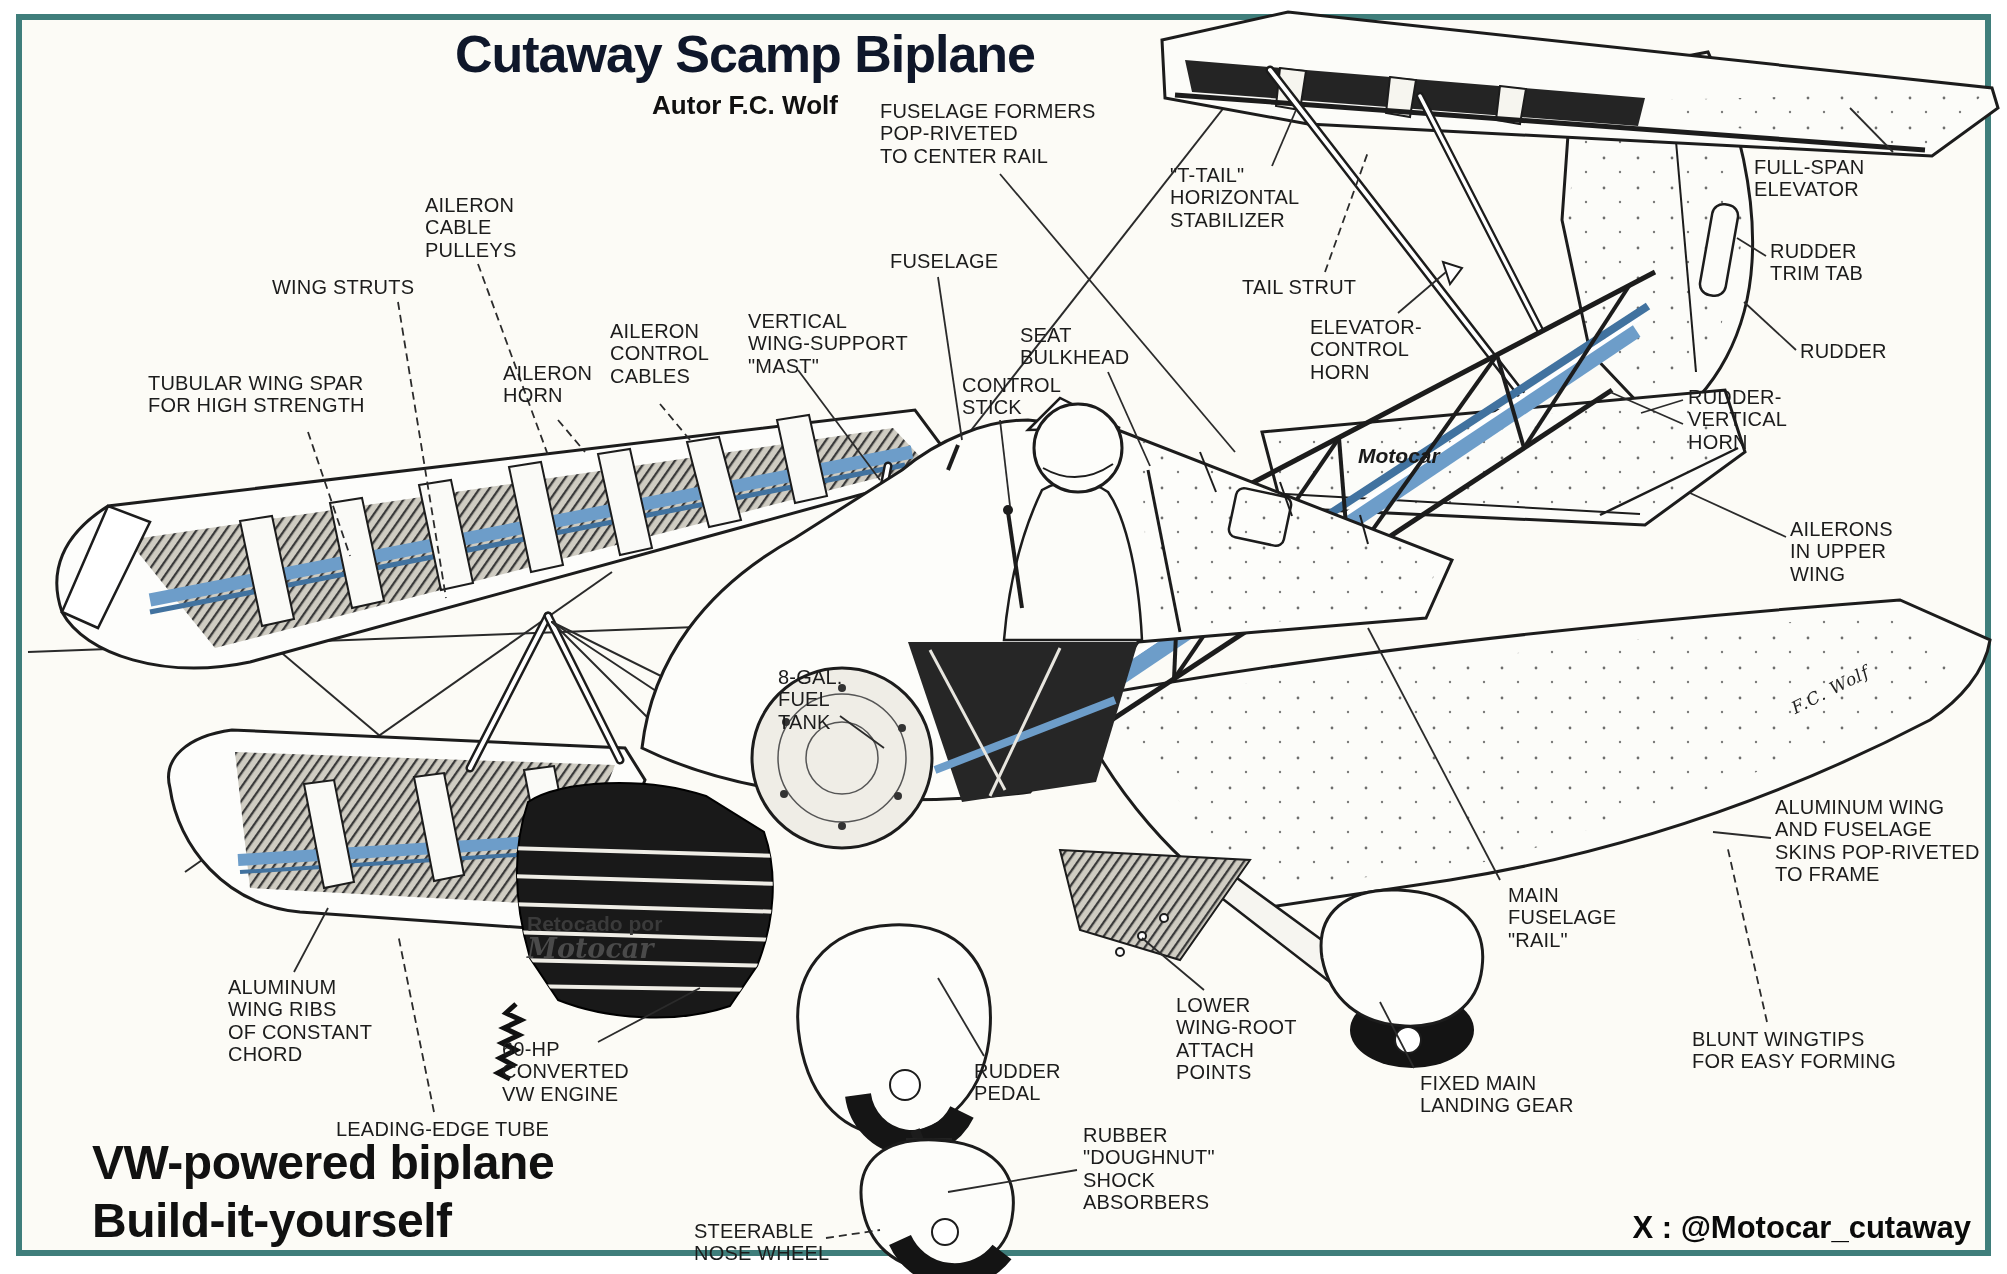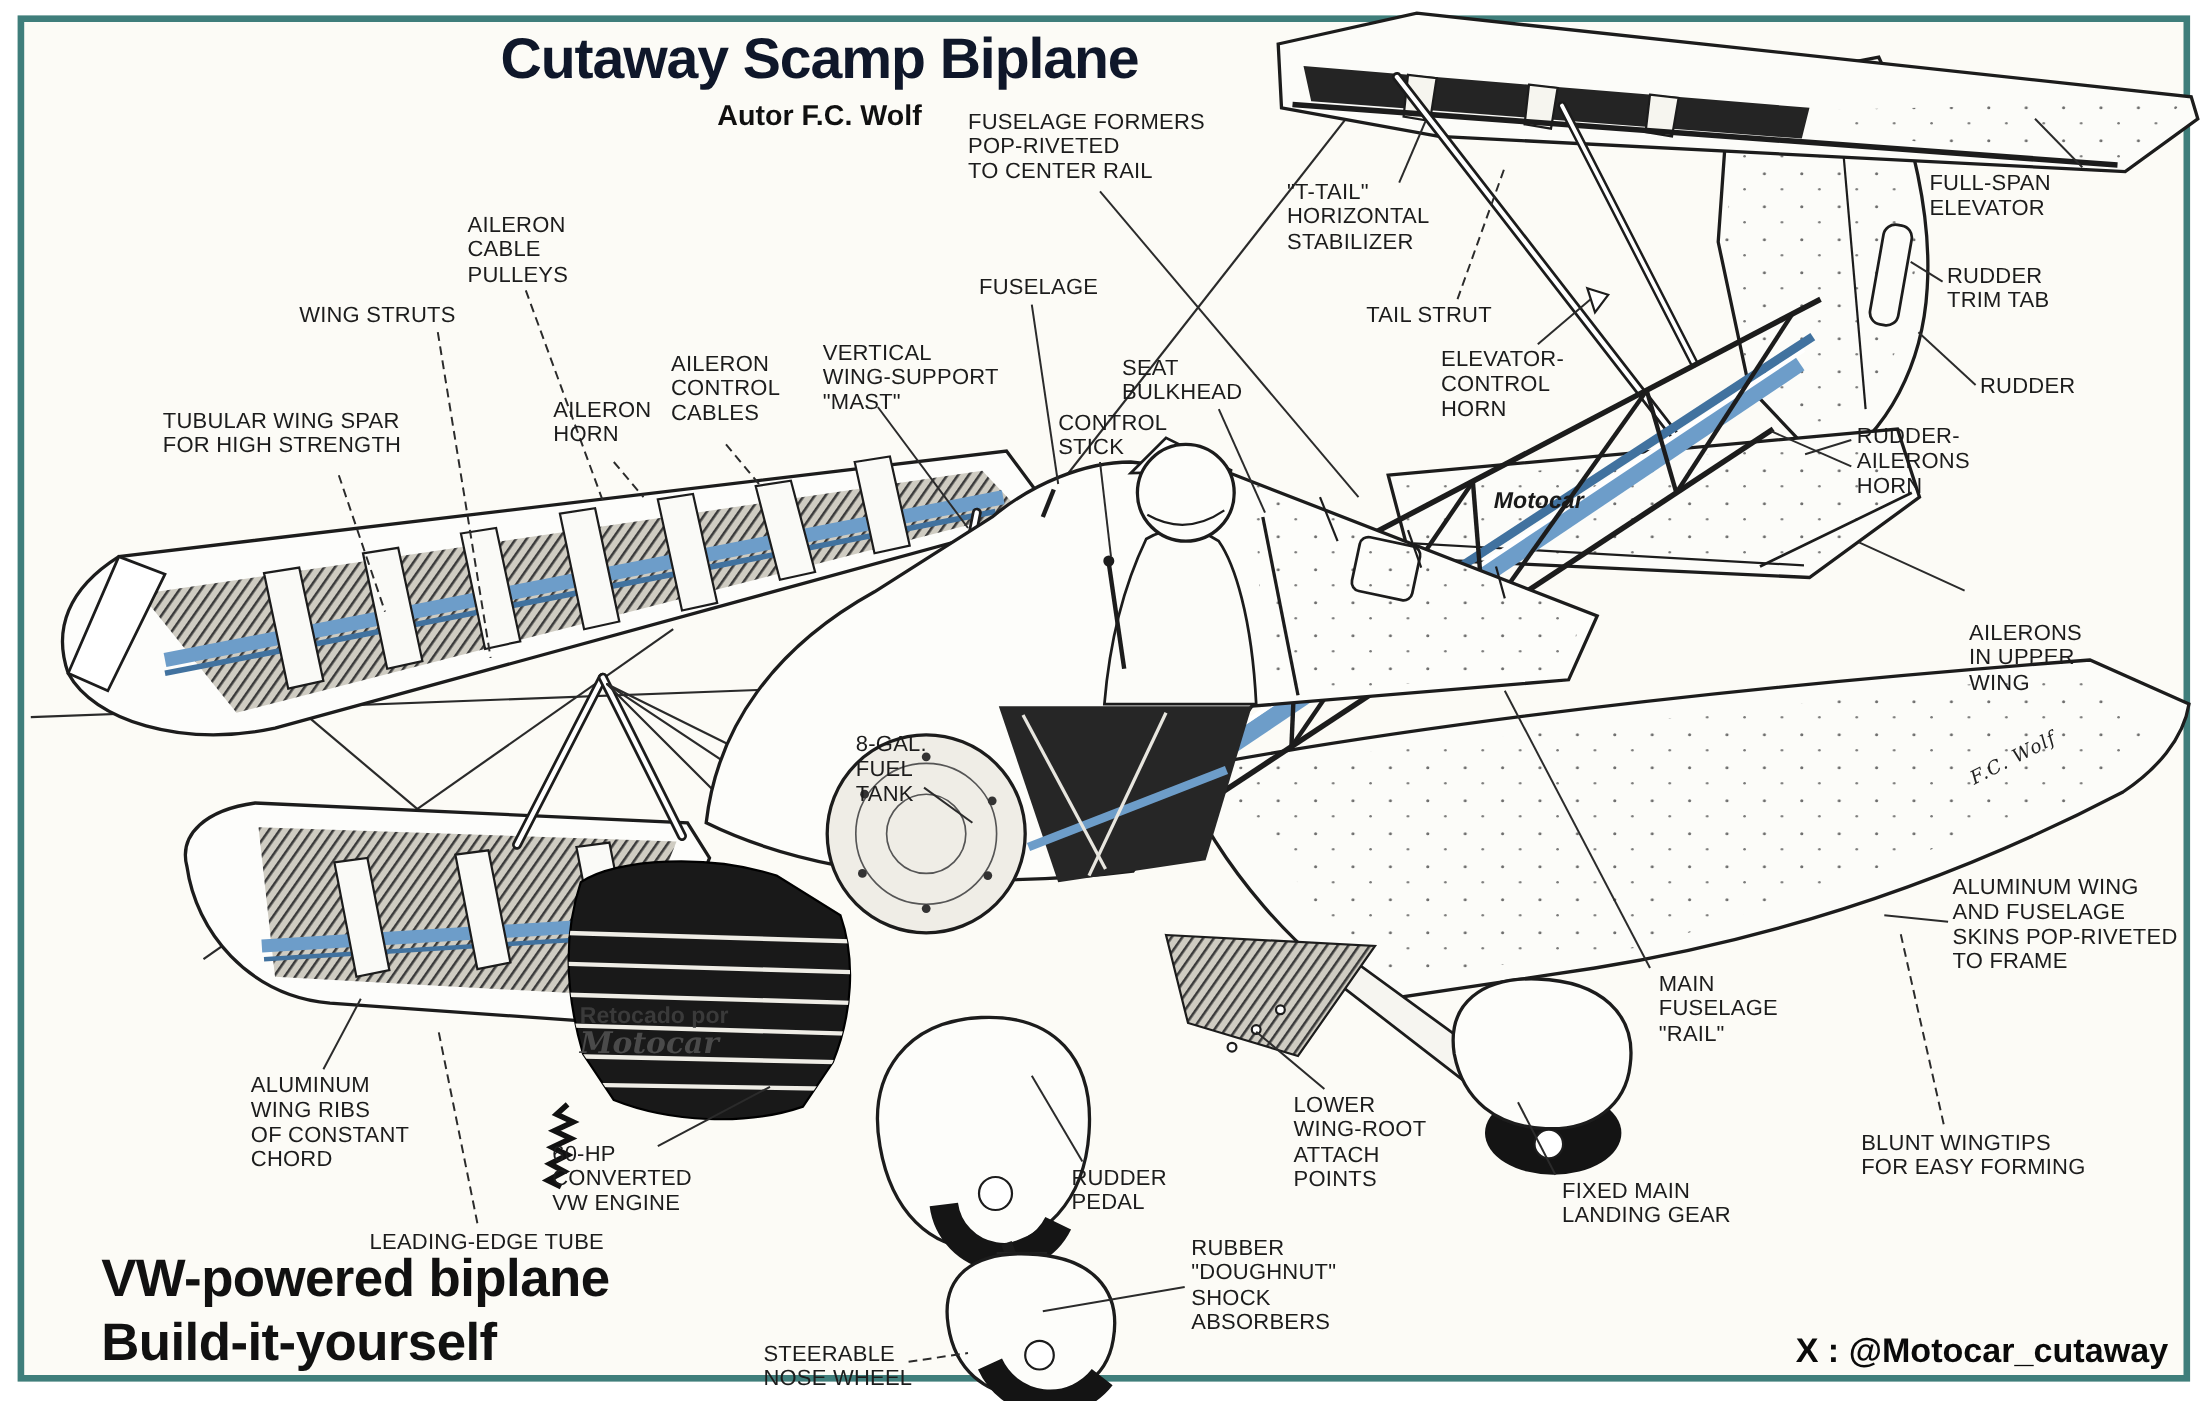--- a/index.html
+++ b/index.html
@@ -274,26 +274,26 @@
       <div class="part-label" style="left: 1170px; top: 164px;">"T-TAIL"
 HORIZONTAL
 STABILIZER</div>
       <div class="part-label" style="left: 1242px; top: 276px;">TAIL STRUT</div>
       <div class="part-label" style="left: 1754px; top: 156px;">FULL-SPAN
 ELEVATOR</div>
       <div class="part-label" style="left: 1770px; top: 240px;">RUDDER
 TRIM TAB</div>
       <div class="part-label" style="left: 1800px; top: 340px;">RUDDER</div>
       <div class="part-label" style="left: 1688px; top: 386px;">RUDDER-
-AILERONS
+VERTICAL
 HORN</div>
       <div class="part-label" style="left: 1310px; top: 316px;">ELEVATOR-
 CONTROL
 HORN</div>
-      <div class="part-label" style="left: 1790px; top: 518px; margin-top: 47px;">AILERONS
+      <div class="part-label" style="left: 1790px; top: 518px;">AILERONS
 IN UPPER
 WING</div>
       <div class="part-label" style="left: 425px; top: 194px;">AILERON
 CABLE
 PULLEYS</div>
       <div class="part-label" style="left: 272px; top: 276px;">WING STRUTS</div>
       <div class="part-label" style="left: 148px; top: 372px;">TUBULAR WING SPAR
 FOR HIGH STRENGTH</div>
       <div class="part-label" style="left: 503px; top: 362px;">AILERON
 HORN</div>

